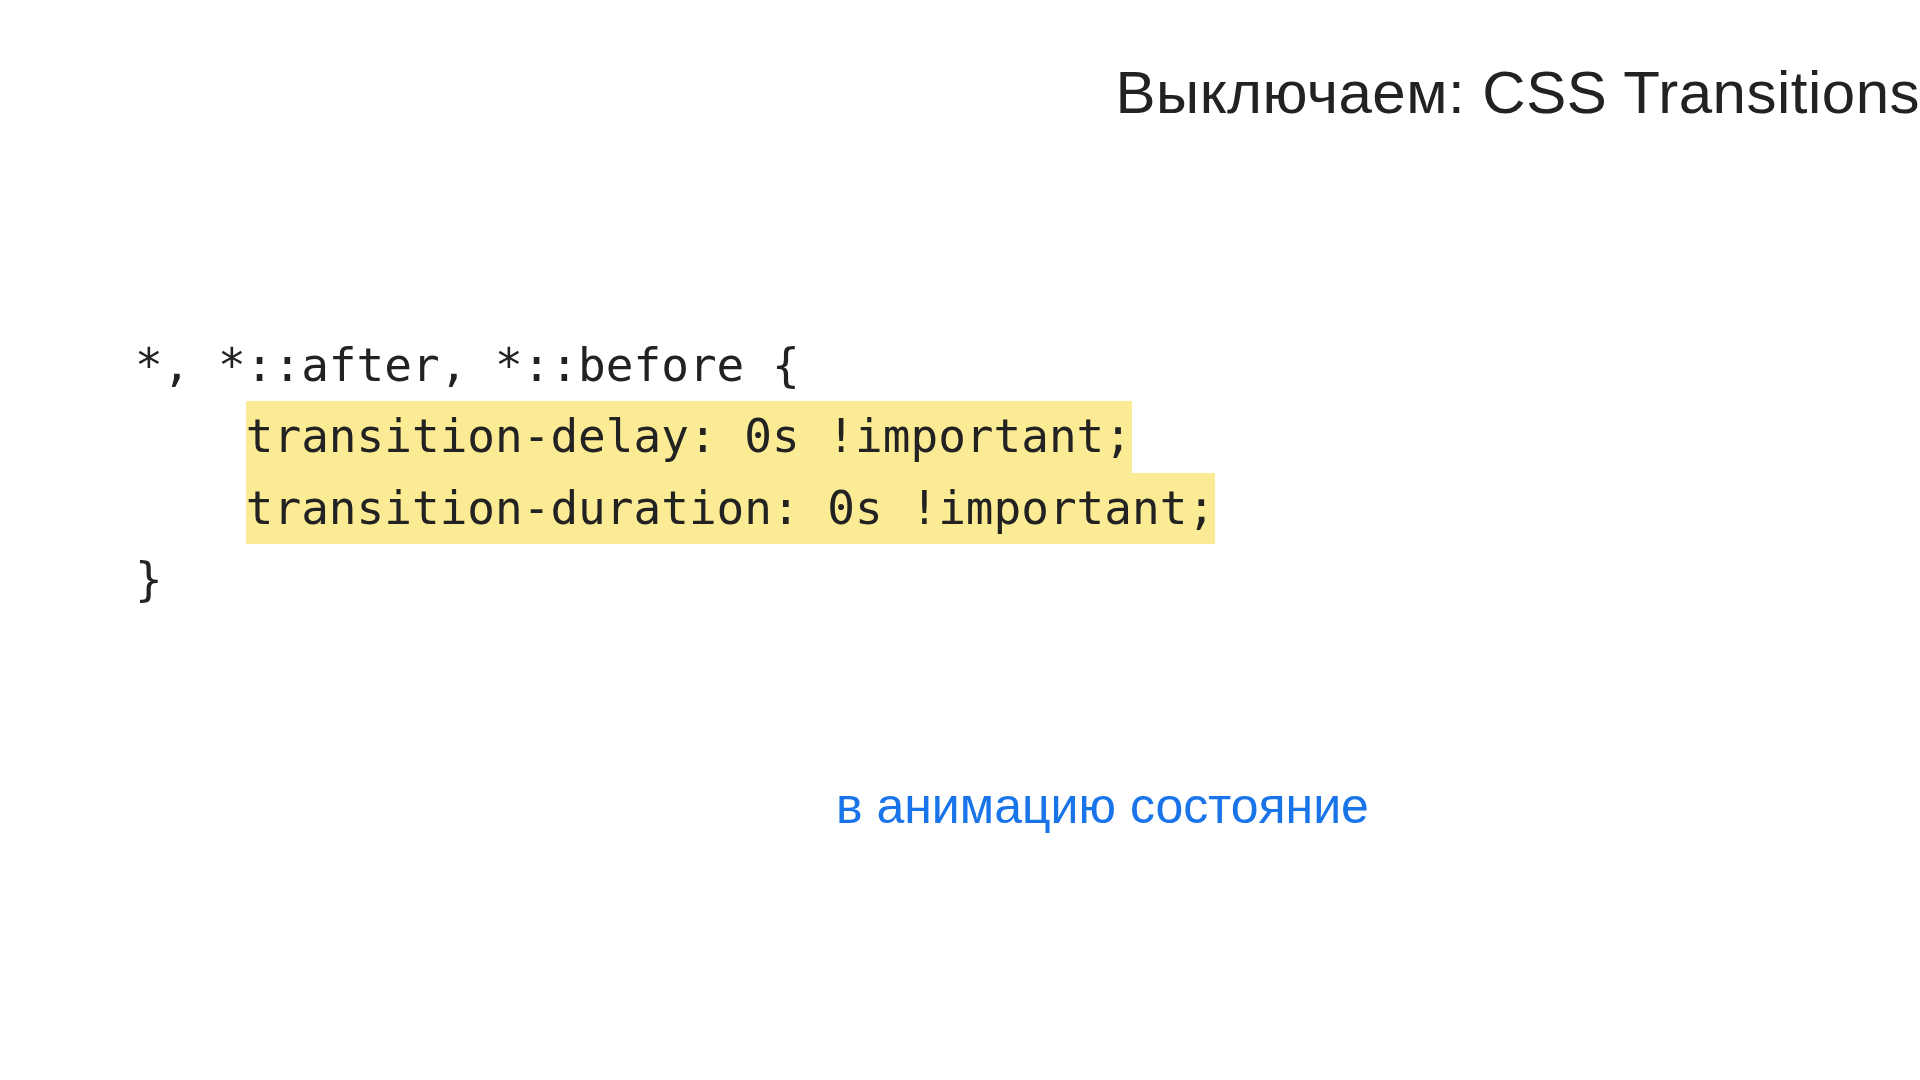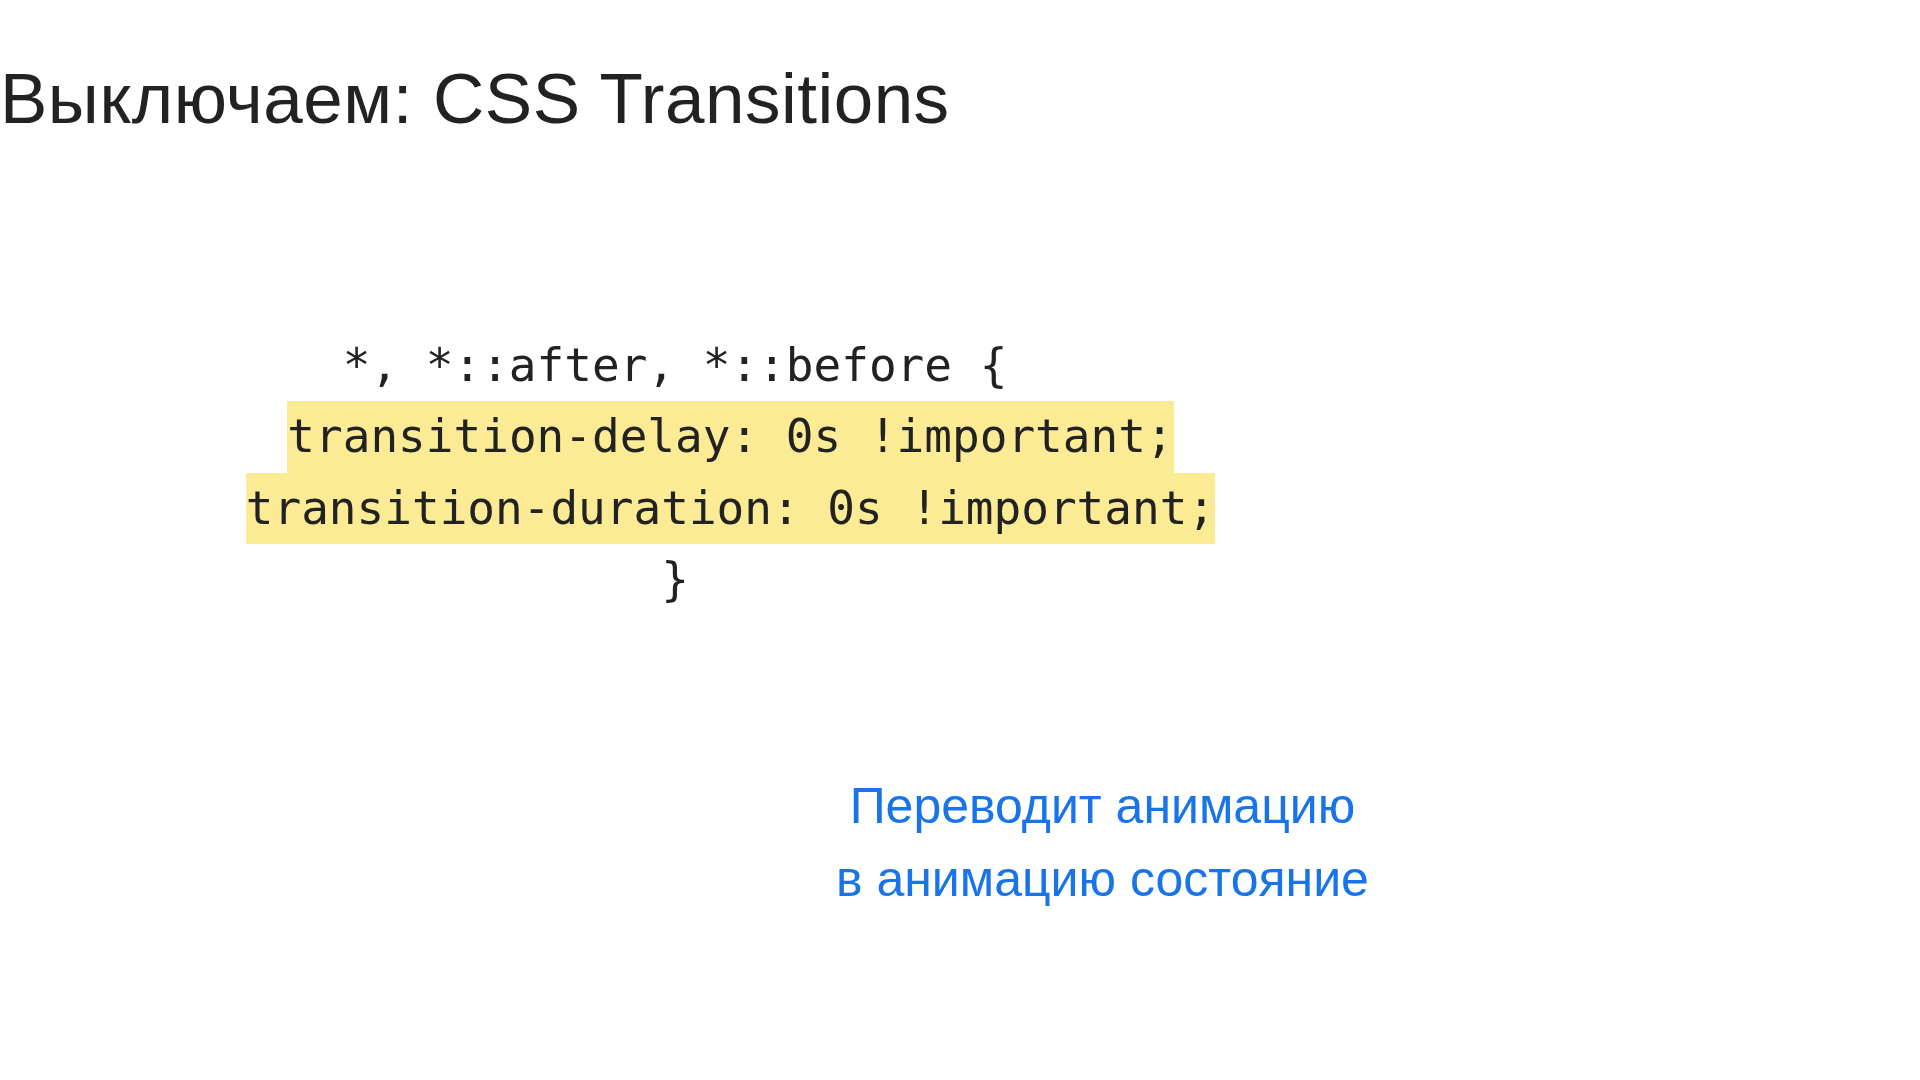--- a/index.html
+++ b/index.html
@@ -1,35 +1,34 @@
 <!DOCTYPE html>
 <html><head>
   <meta charset="utf-8">
   <style>
     * {
       margin: 0;
       padding: 0;
       box-sizing: border-box;
-      text-align: center;
     }
     body {
       width: 1920px;
       height: 1080px;
       background: #ffffff;
       font-family: -apple-system, BlinkMacSystemFont, "Helvetica Neue", Helvetica, Arial, sans-serif;
       position: relative;
       overflow: hidden;
     }
     .title {
       position: absolute;
       top: 58px;
       left: 0;
       right: 0;
-      text-align: left;
-      font-size: 71px;
+      text-align: right;
+      font-size: 60px;
       font-weight: 300;
       color: #222;
       letter-spacing: 0.5px;
     }
     .code-block {
       position: absolute;
       top: 330px;
       left: 135px;
       font-family: "SF Mono", Menlo, Monaco, Consolas, monospace;
       font-size: 46px;
@@ -55,15 +54,14 @@
 <body>
 
 <div class="title">Выключаем: CSS Transitions</div>
 
 <div class="code-block"><span>*, *::after, *::before {</span>
 <span>    </span><span class="highlight">transition-delay: 0s !important;</span>
 <span>    </span><span class="highlight">transition-duration: 0s !important;</span>
 <span>}</span></div>
 
 <div class="caption">
-  <div>Переводит анимацию</div>
   <div>в анимацию состояние</div>
 </div>
 
 </body></html>

